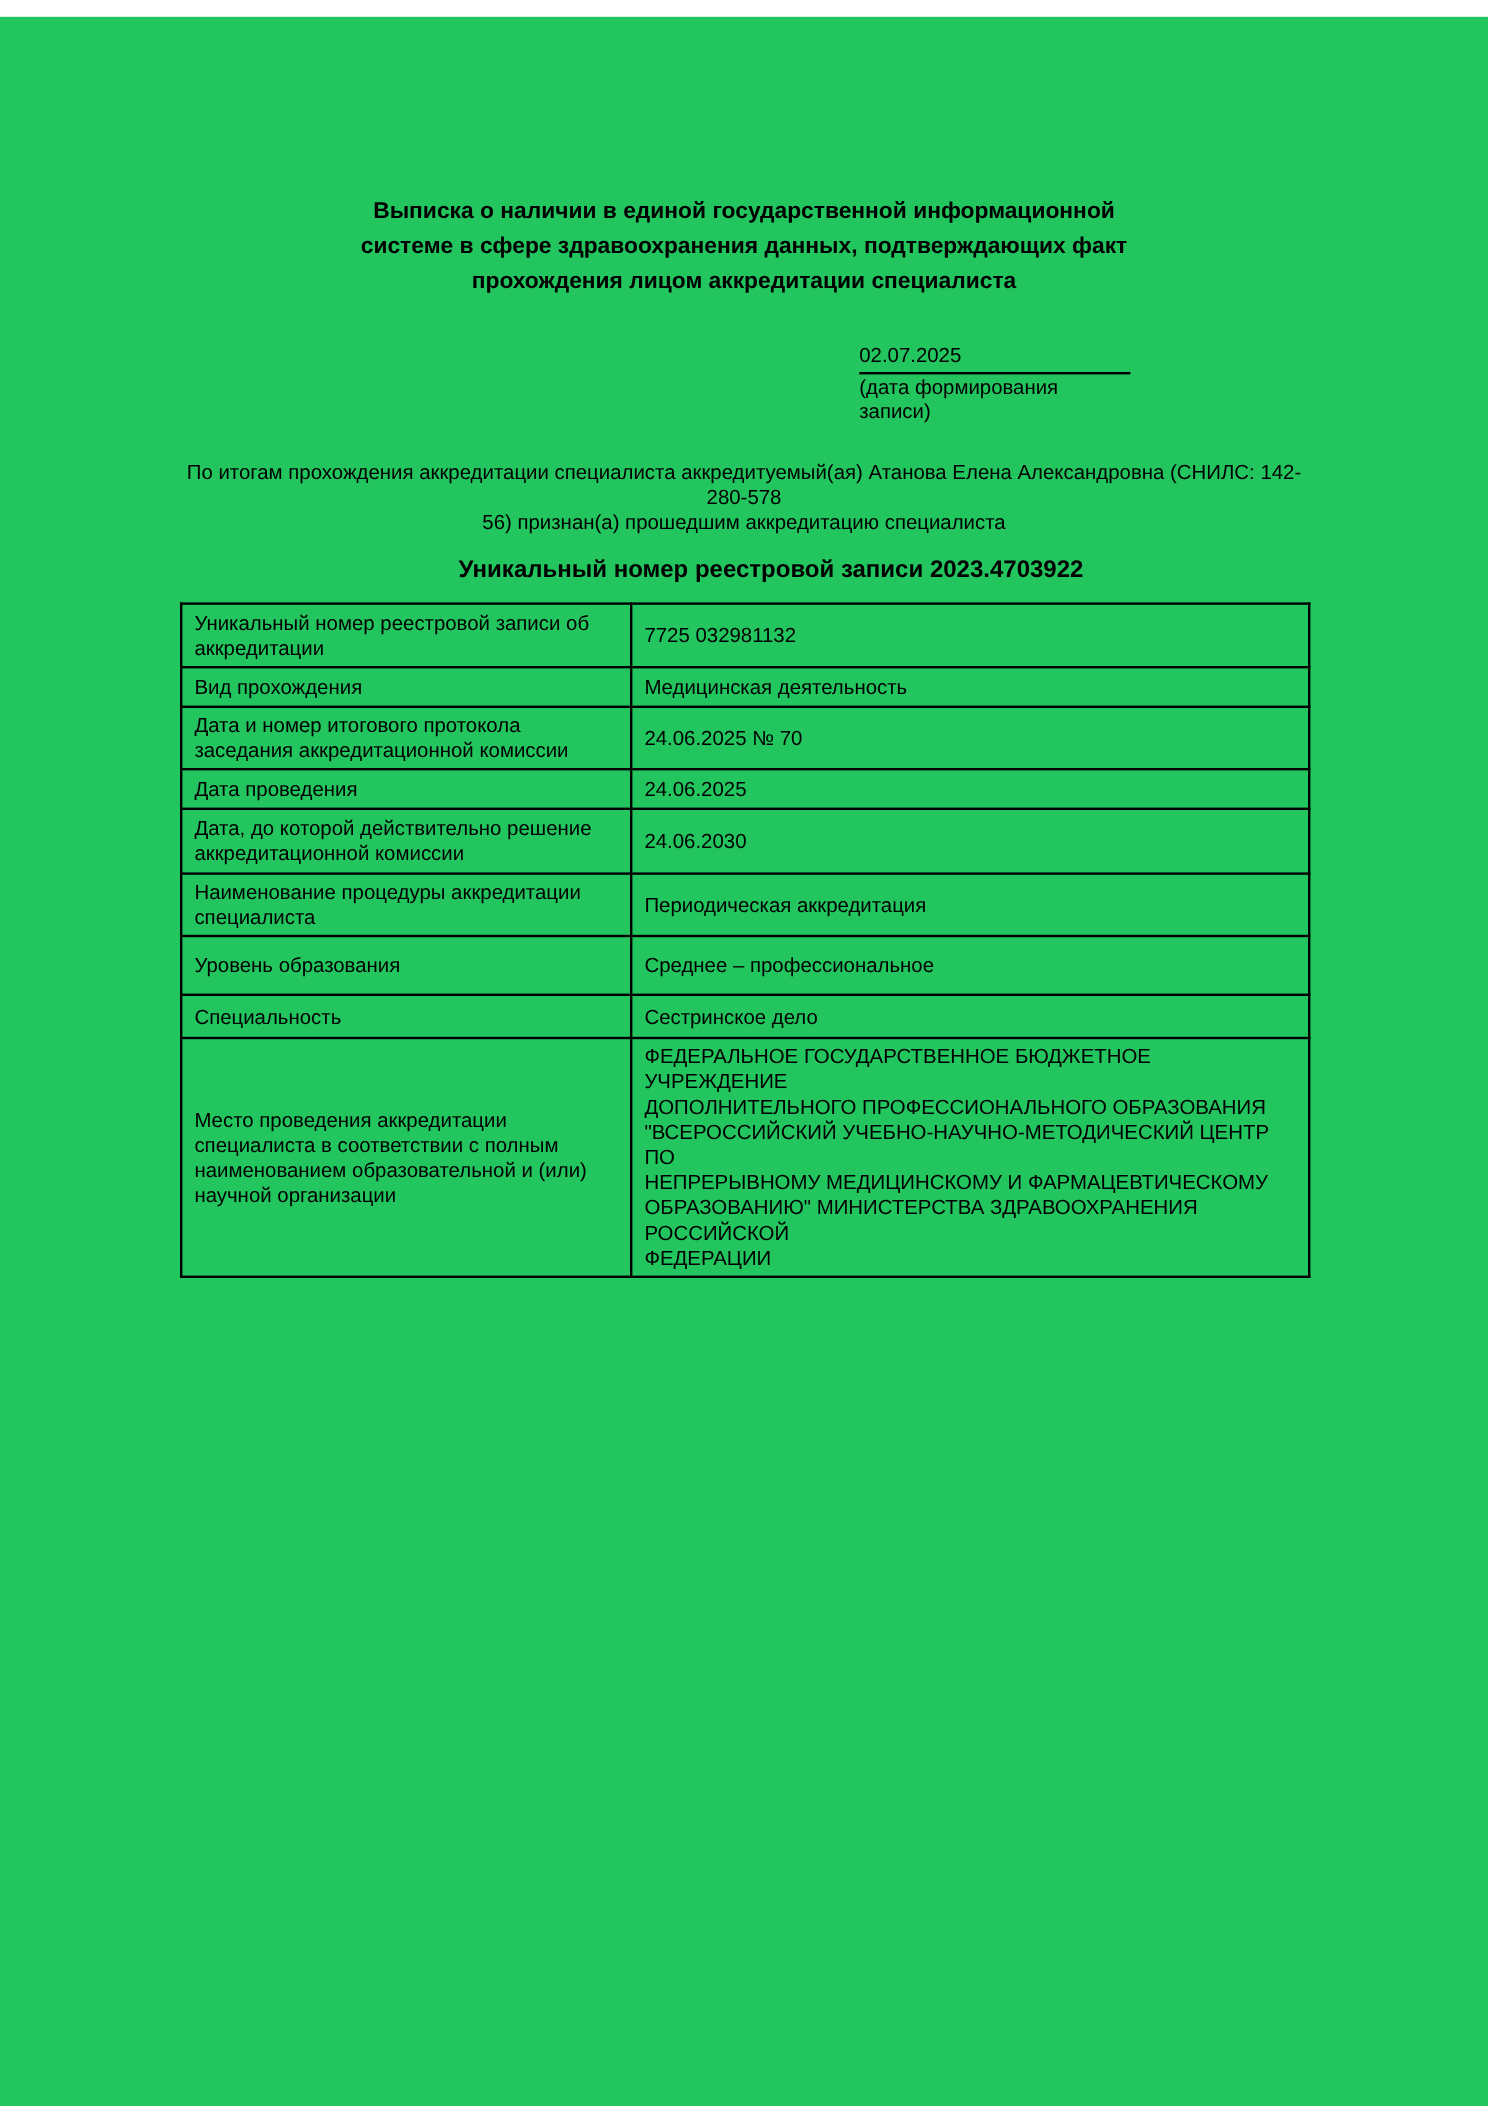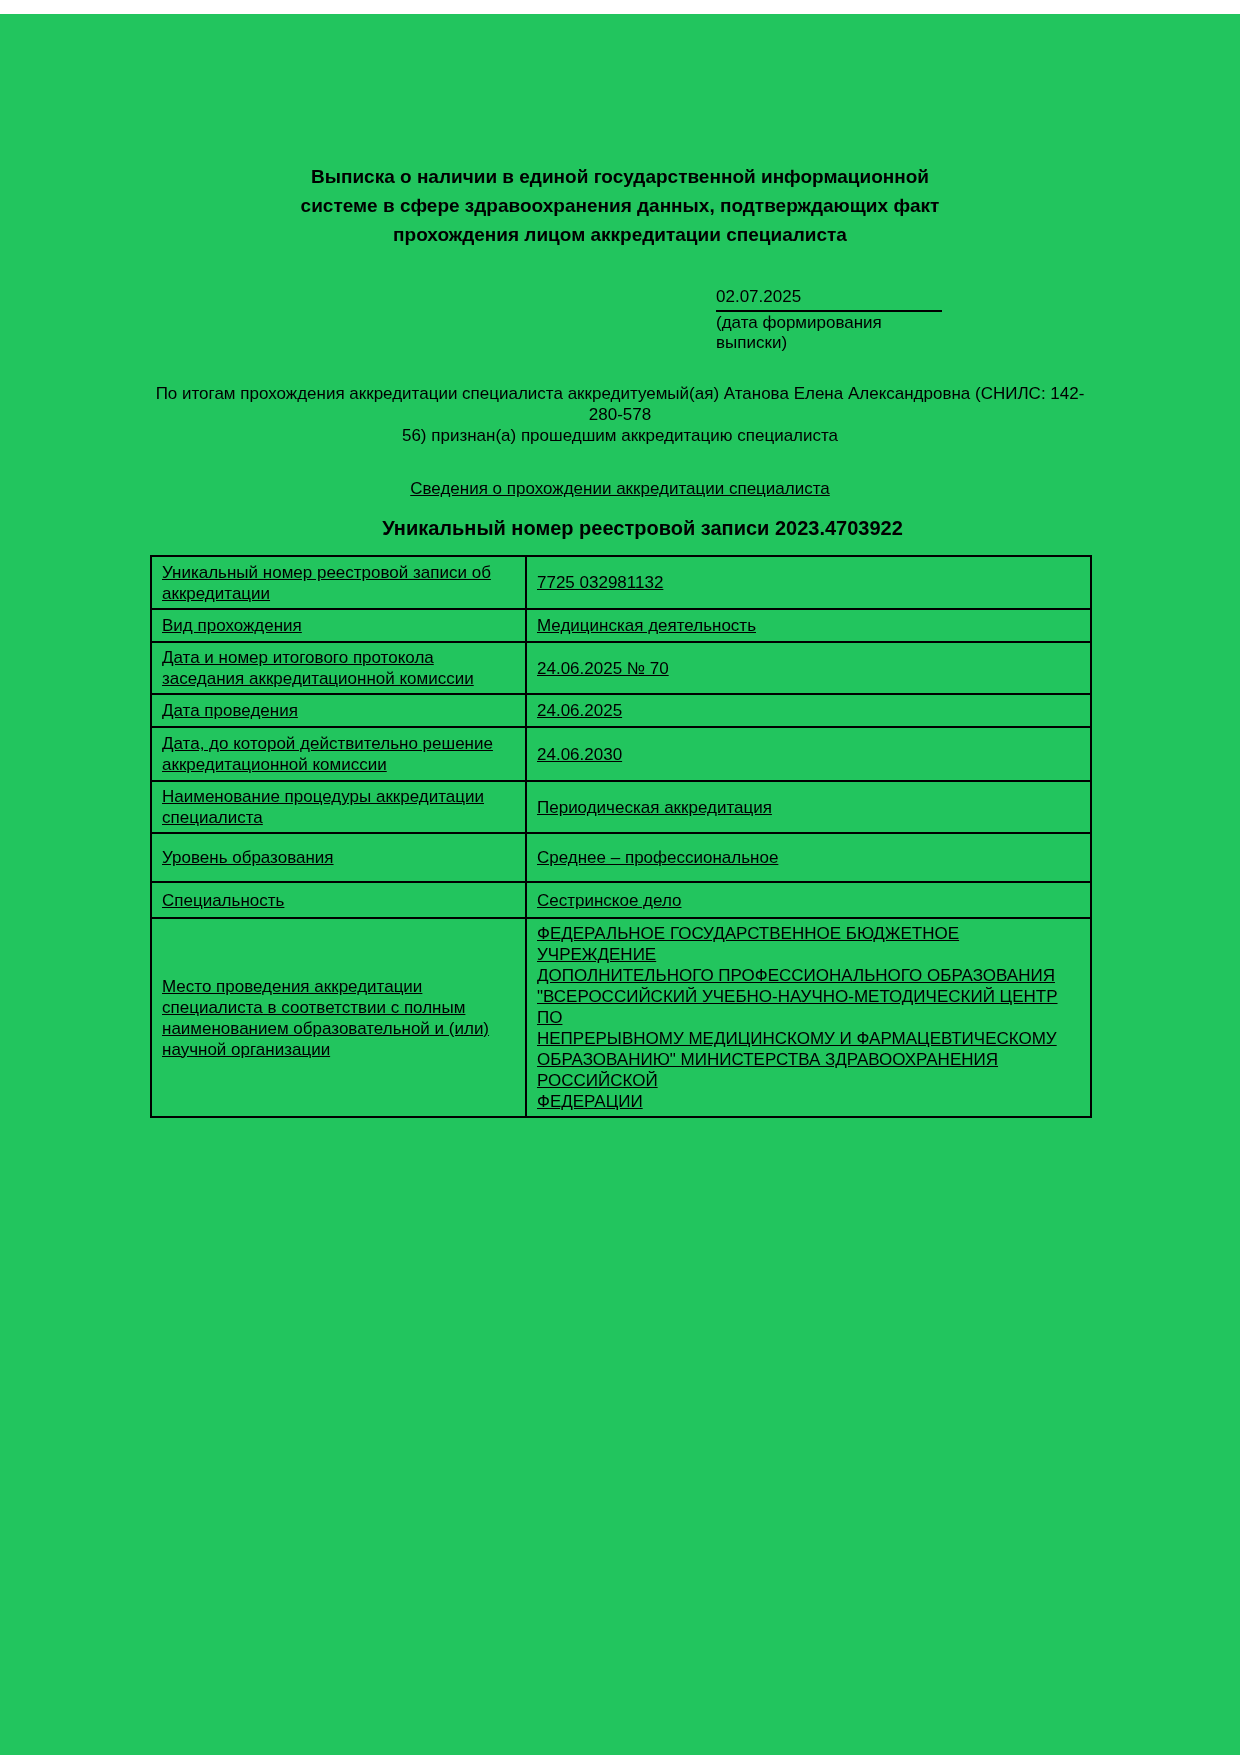--- a/index.html
+++ b/index.html
@@ -62,21 +62,20 @@
     line-height: 24px;
     padding-left: 45px;
   }
   table.acc-table {
     margin: 15px 0 0 150px;
     width: 940px;
     border-collapse: collapse;
     table-layout: fixed;
     font-size: 17px;
     line-height: 21px;
-    text-decoration: underline;
   }
   table.acc-table td {
     border: 2px solid #000000;
     vertical-align: middle;
     padding: 4px 10px;
     white-space: pre-line;
     word-wrap: break-word;
   }
   td.label-col { width: 375px; }
   td.value-col { width: 565px; }
@@ -95,27 +94,26 @@
 <body>
 
 <div class="page">
 
   <div class="doc-title">Выписка о наличии в единой государственной информационной
 системе в сфере здравоохранения данных, подтверждающих факт
 прохождения лицом аккредитации специалиста</div>
 
   <div class="date-block">
     <span class="date-value">02.07.2025</span>
-    <span class="date-caption">(дата формирования выписки)</span>
+    <span class="date-caption">(дата формирования записи)</span>
   </div>
 
   <div class="intro">По итогам прохождения аккредитации специалиста аккредитуемый(ая) Атанова Елена Александровна (СНИЛС: 142-280-578
 56) признан(а) прошедшим аккредитацию специалиста</div>
 
-  <div class="section-heading">Сведения о прохождении аккредитации специалиста</div>
 
   <div class="registry-heading">Уникальный номер реестровой записи 2023.4703922</div>
 
   <table class="acc-table">
     <tbody>
       <tr class="r1">
         <td class="label-col">Уникальный номер реестровой записи об аккредитации</td>
         <td class="value-col">7725 032981132</td>
       </tr>
       <tr class="r2">

